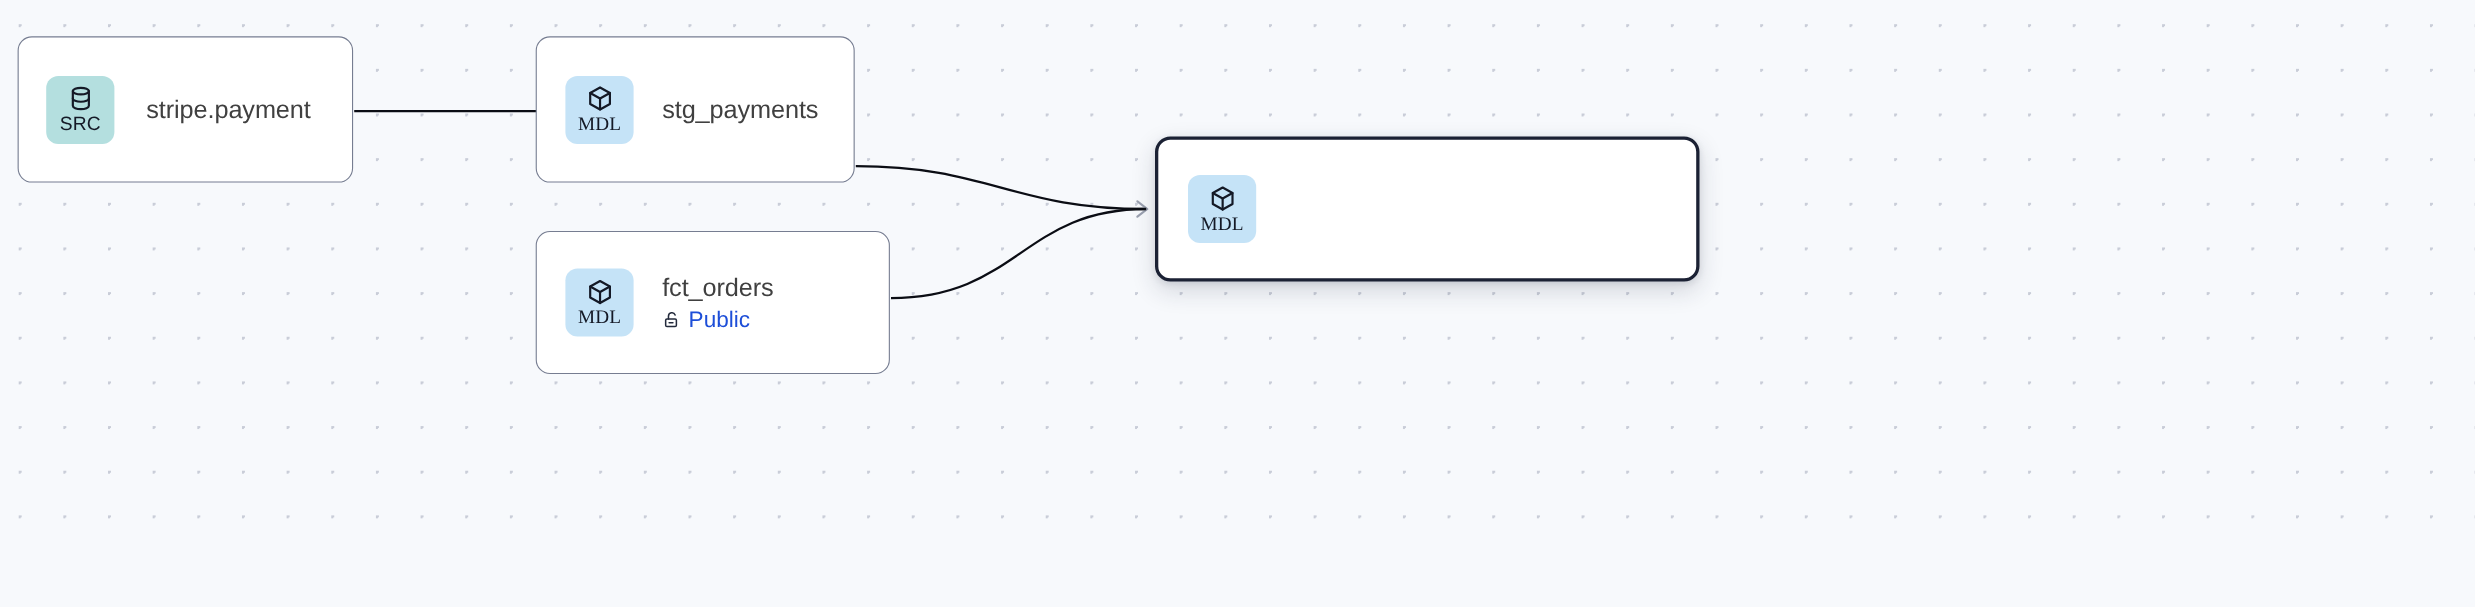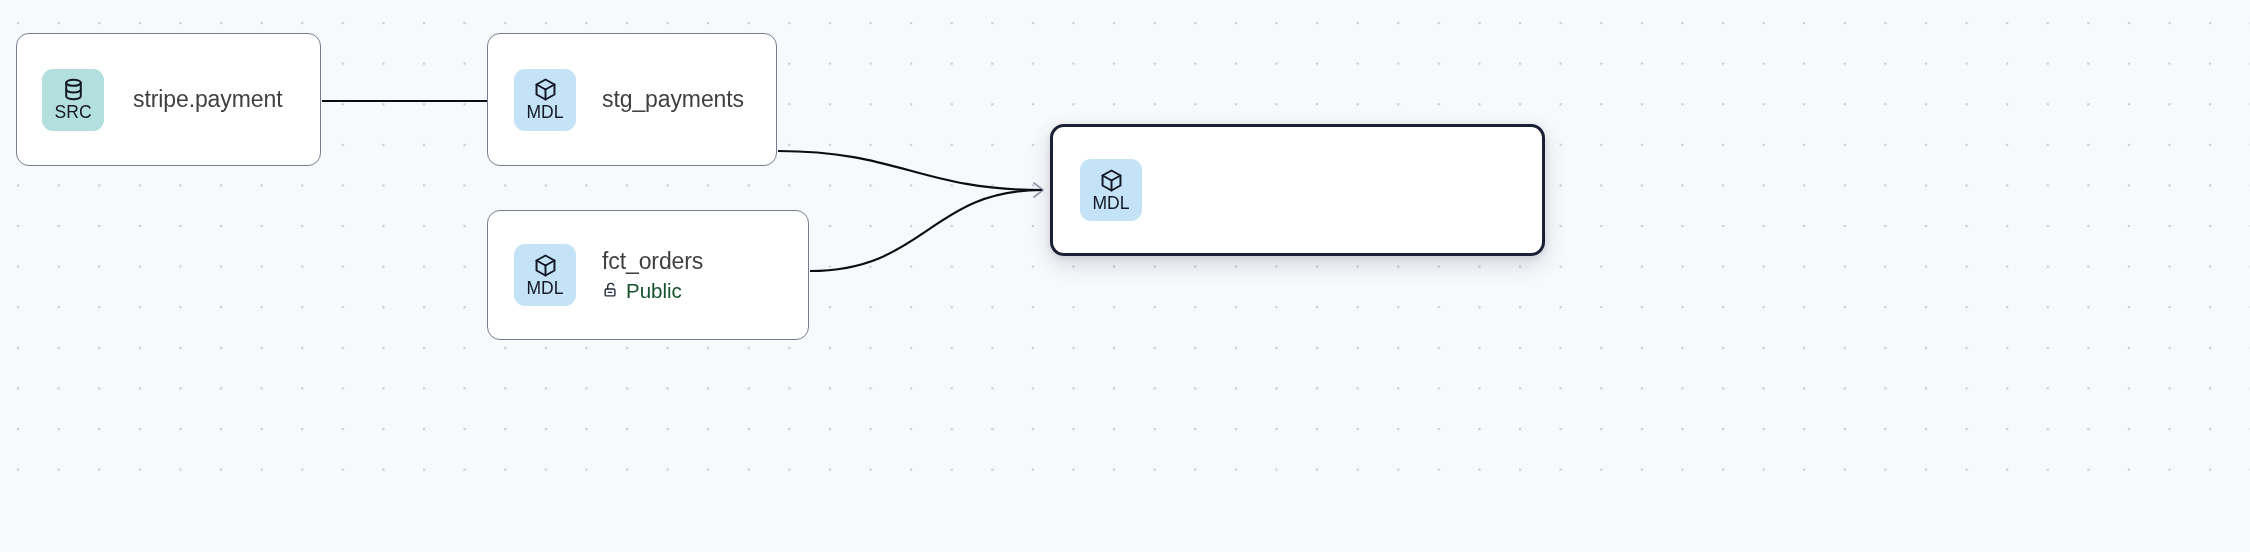--- a/index.html
+++ b/index.html
@@ -71,21 +71,21 @@
     width: 62px;
     height: 62px;
     border-radius: 11px;
     display: flex;
     flex-direction: column;
     align-items: center;
     justify-content: center;
     gap: 1px;
   }
   .type-badge.badge-src { background: #b4dfdf; }
-  .type-badge.badge-mdl { background: #c5e3f7; }
+  .type-badge.badge-mdl { background: #c5e3f7; font-family: Liberation Serif, serif; }
   .type-badge svg {
     display: block;
     width: 25px;
     height: 25px;
   }
   .badge-label {
     font-size: 17.5px;
     line-height: 1;
     color: #141926;
     letter-spacing: 0.1px;
@@ -101,26 +101,26 @@
   }
   .node-title {
     font-size: 23px;
     line-height: 1.12;
     color: #404040;
     white-space: nowrap;
     letter-spacing: -0.1px;
   }
   .node-meta {
     display: flex;
-    align-items: flex-start;
+    align-items: center;
     gap: 6px;
     margin-top: 6px;
     font-size: 20.5px;
     line-height: 1;
-    color: #14532d;
+    color: #1d4ed8;
     white-space: nowrap;
   }
   .node-meta svg {
     display: block;
     width: 18px;
     height: 18px;
     flex: 0 0 auto;
   }
 
   

